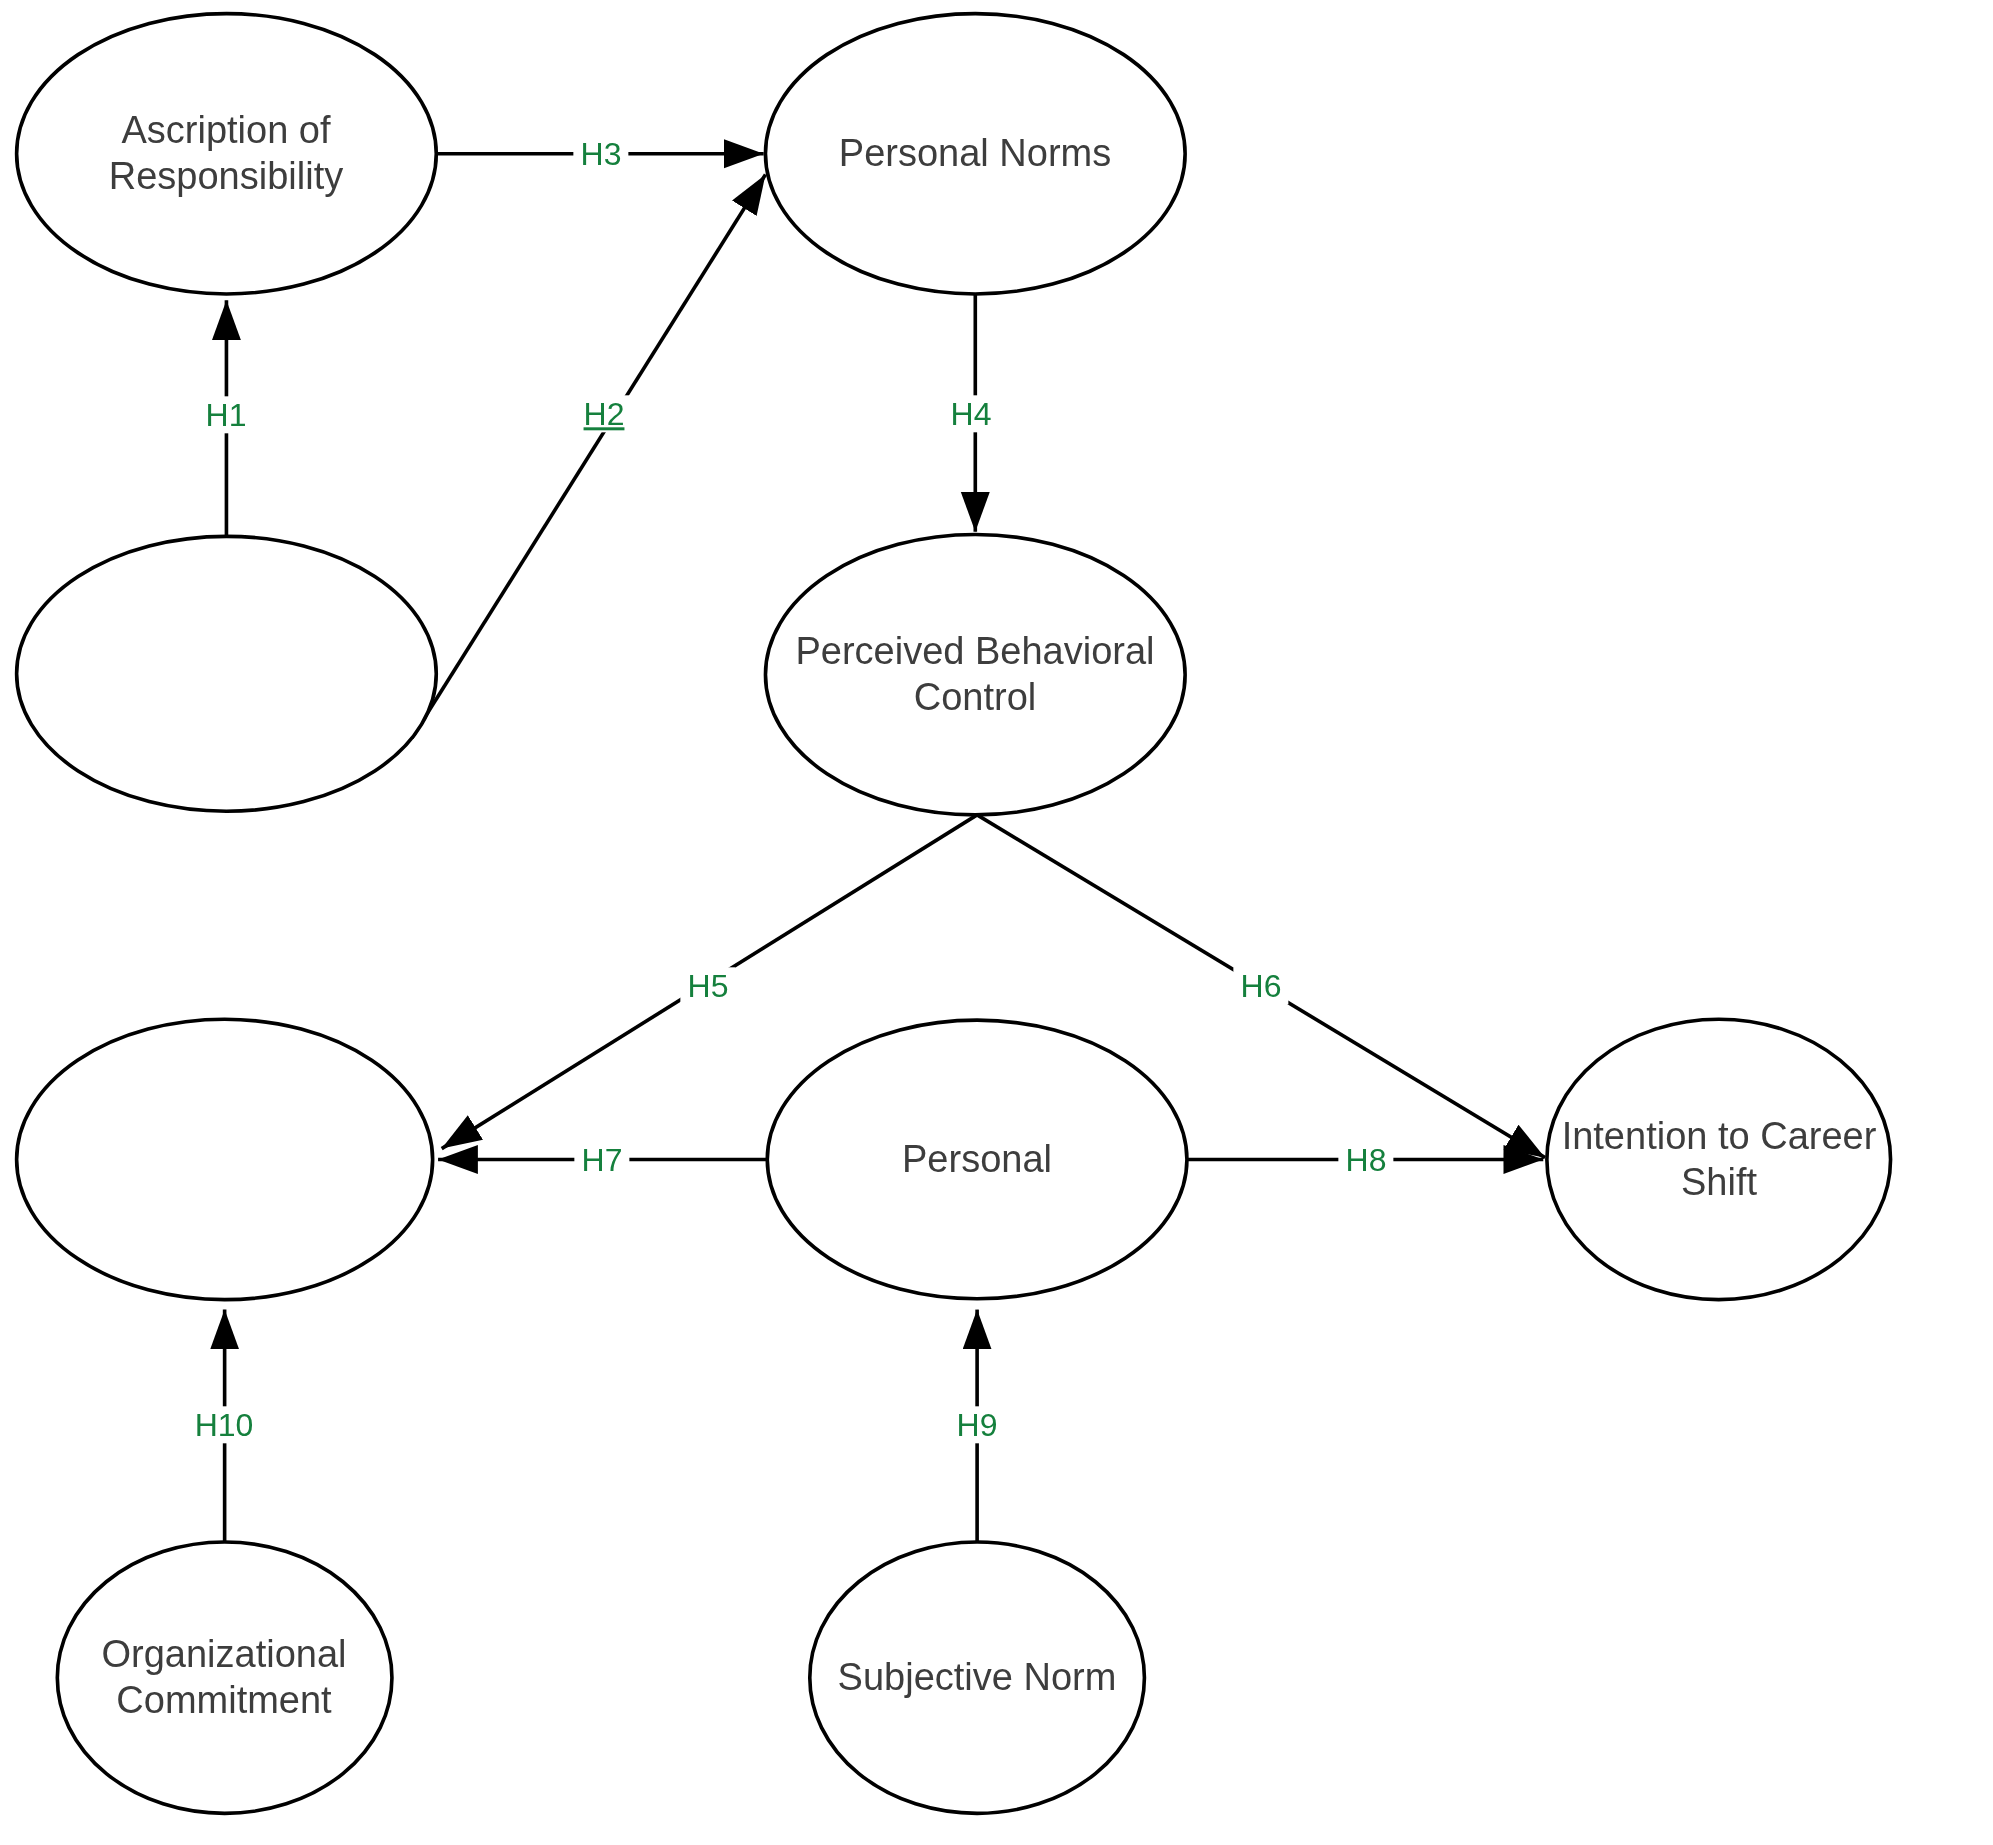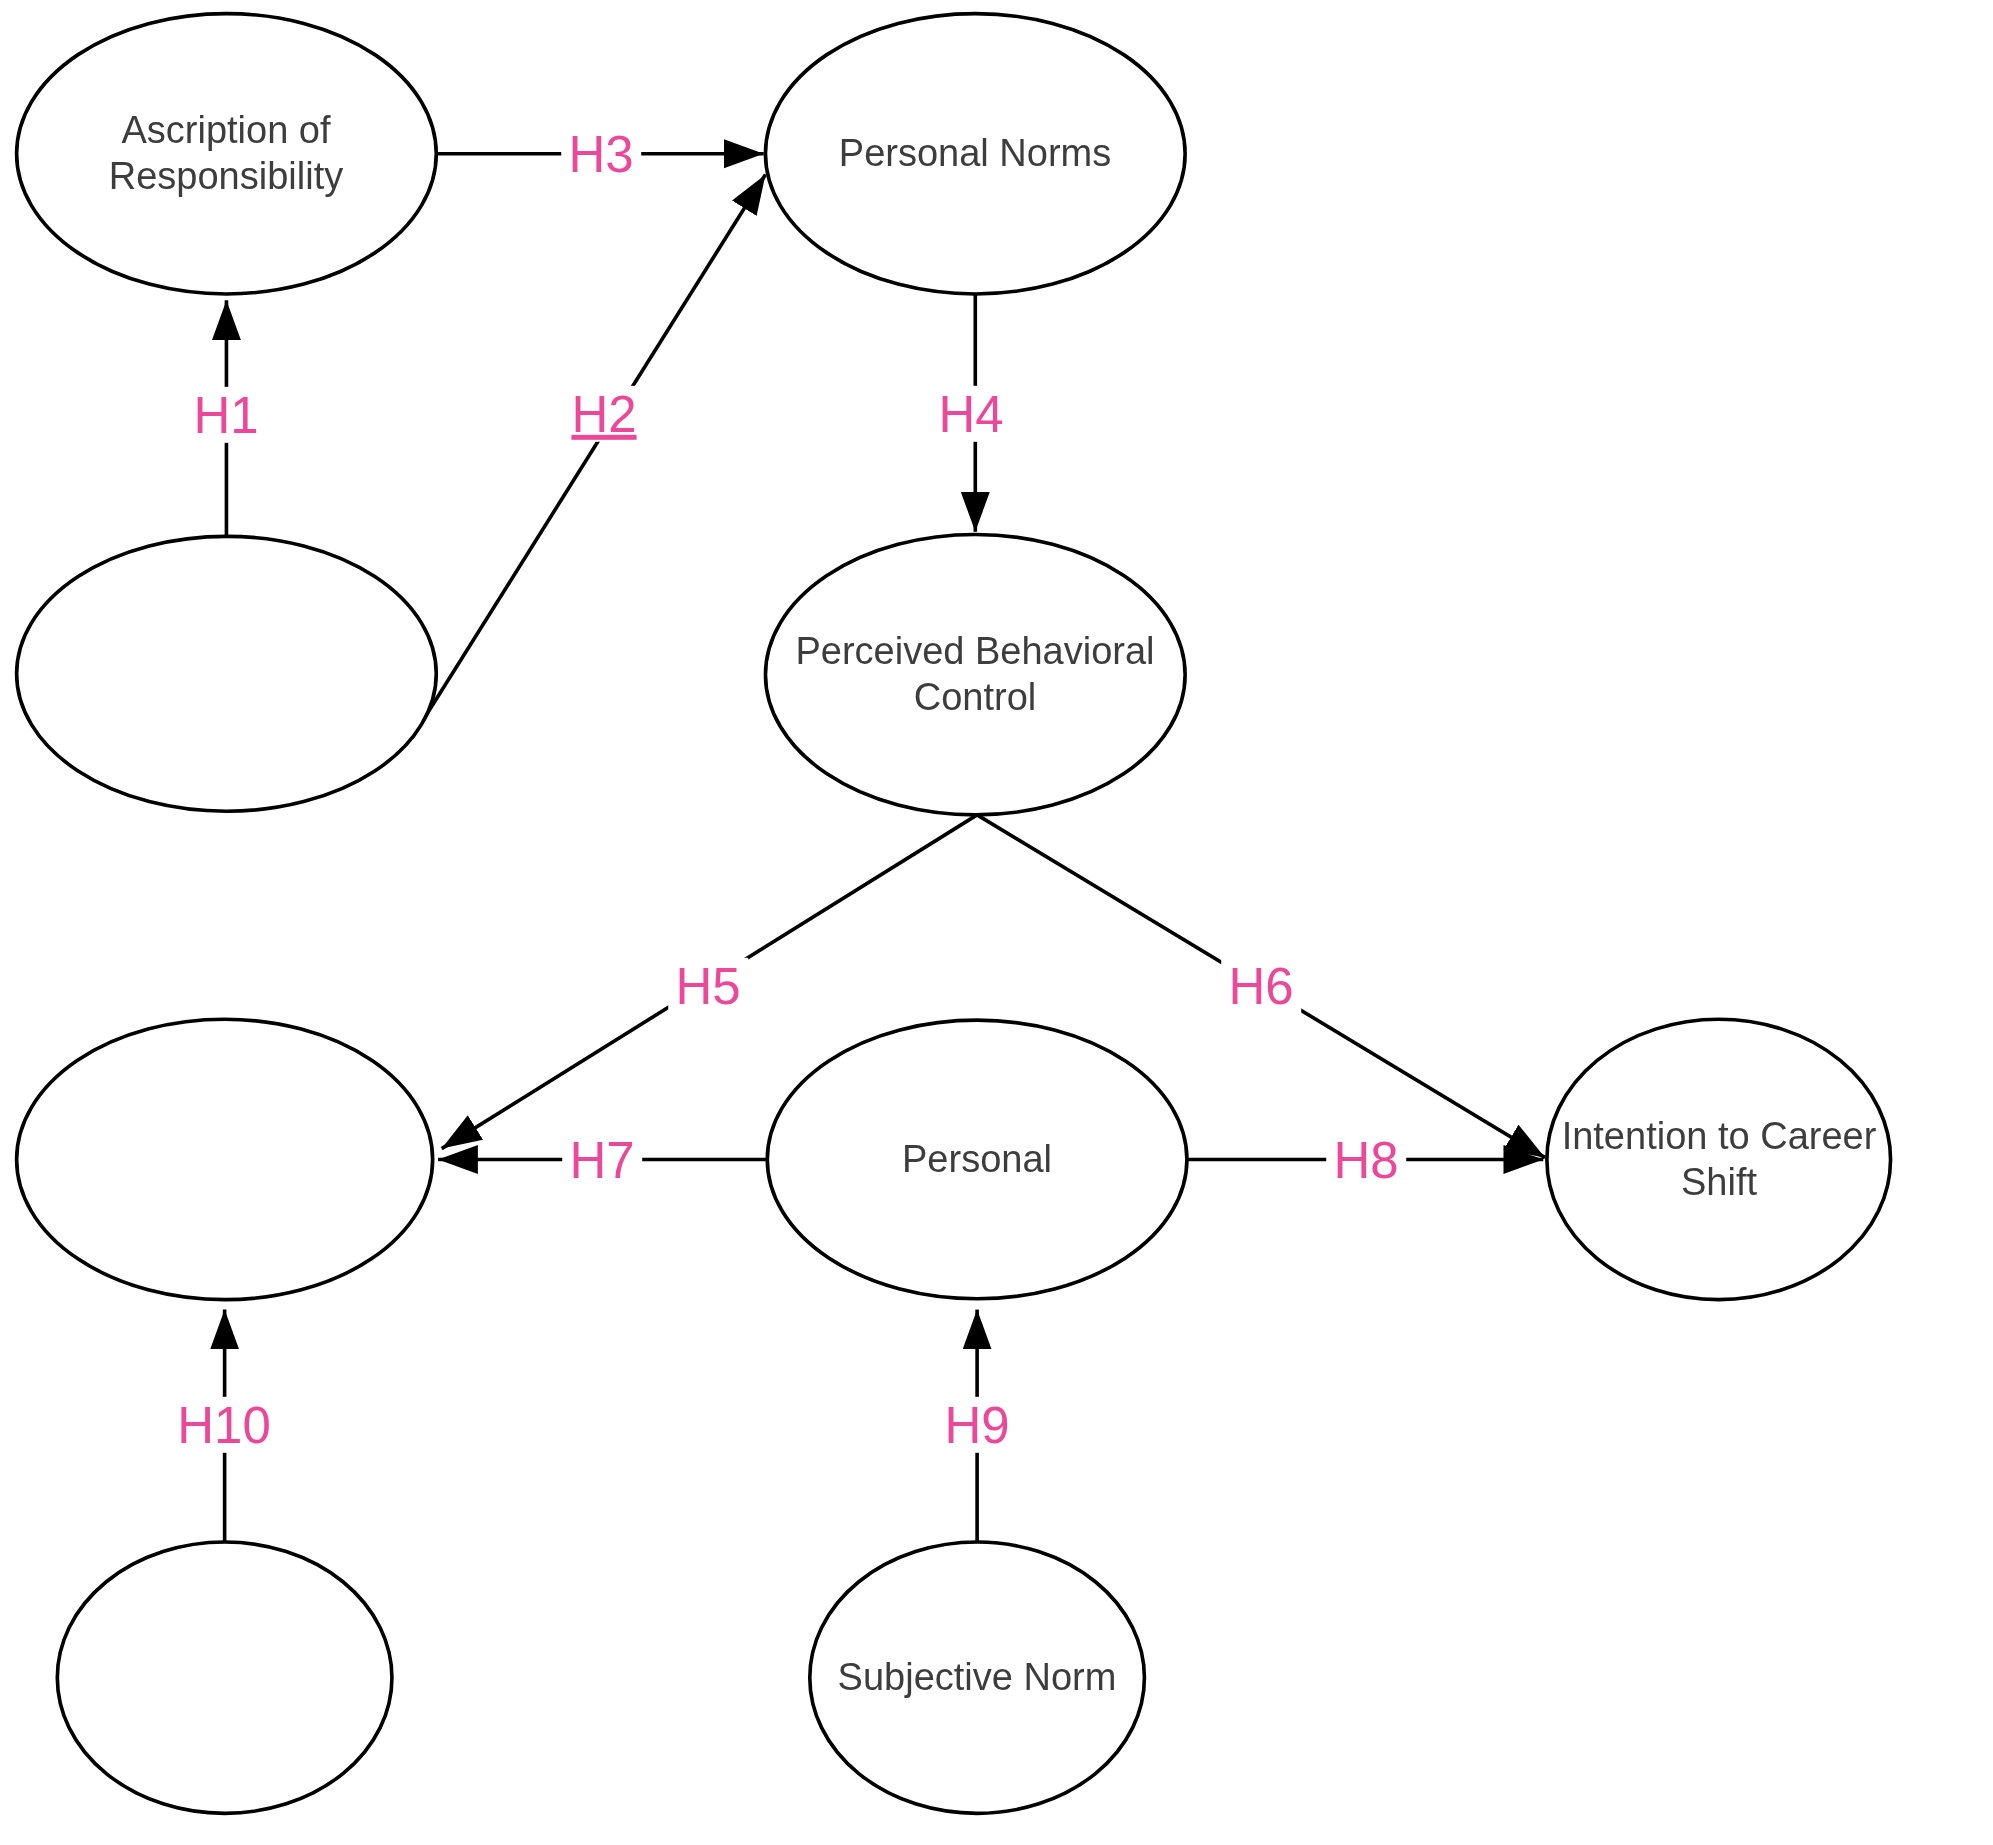--- a/index.html
+++ b/index.html
@@ -27,22 +27,22 @@
     color: #3d3d3d;
     font-size: 38px;
     line-height: 1.2;
     white-space: pre-line;
     pointer-events: none;
   }
   .edge-label {
     position: absolute;
     transform: translate(-50%, -50%);
     background: #ffffff;
-    color: #ec4899;
-    font-size: 51px;
+    color: #15803d;
+    font-size: 32px;
     line-height: 1.0;
     padding: 2.7px 7.2px;
     white-space: nowrap;
     pointer-events: none;
   }
 </style>
 </head>
 <body>
 
 <div class="canvas">
@@ -81,20 +81,22 @@
   </svg>
 
   <div class="node-label" style="left:226px;  top:154px;  width:362px;text-align:center;">Ascription of
 Responsibility</div>
   <div class="node-label" style="left:975px; top:154px;  width:380px;">Personal Norms</div>
   <div class="node-label" style="left:975px; top:675px;  width:398px;">Perceived Behavioral
 Control</div>
   <div class="node-label" style="left:977px; top:1160px; width:380px;">Personal</div>
   <div class="node-label" style="left:1719px; top:1160px; width:344px;">Intention to Career
 Shift</div>
+  <div class="node-label" style="left:224px;  top:1678px; width:326px;">Organizational
+Commitment</div>
   <div class="node-label" style="left:977px; top:1678px; width:326px;">Subjective Norm</div>
 
   <div class="edge-label" style="left:226px;  top:415px;">H1</div>
   <div class="edge-label" style="left:604px;  top:414px;text-decoration:underline;">H2</div>
   <div class="edge-label" style="left:601px;  top:154px;">H3</div>
   <div class="edge-label" style="left:936px; top:414px;margin-left:35px;">H4</div>
   <div class="edge-label" style="left:708px;  top:986px;">H5</div>
   <div class="edge-label" style="left:1261px; top:986px;">H6</div>
   <div class="edge-label" style="left:602px;  top:1160px;">H7</div>
   <div class="edge-label" style="left:1366px; top:1160px;">H8</div>

